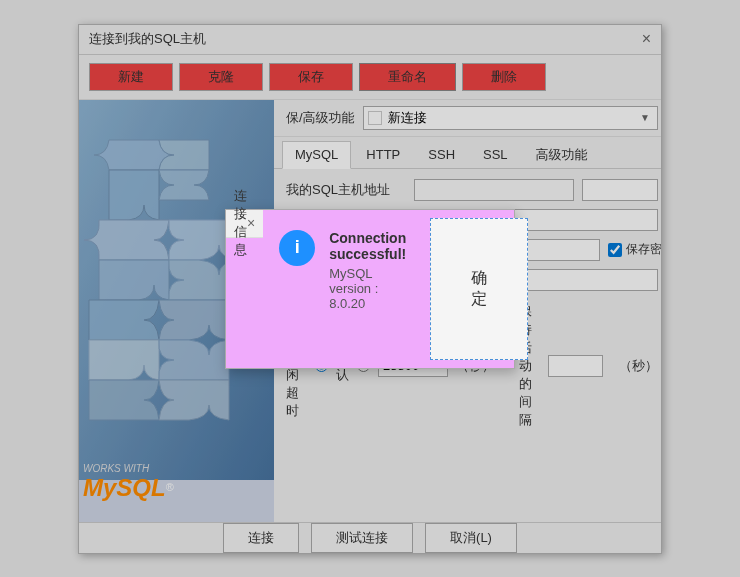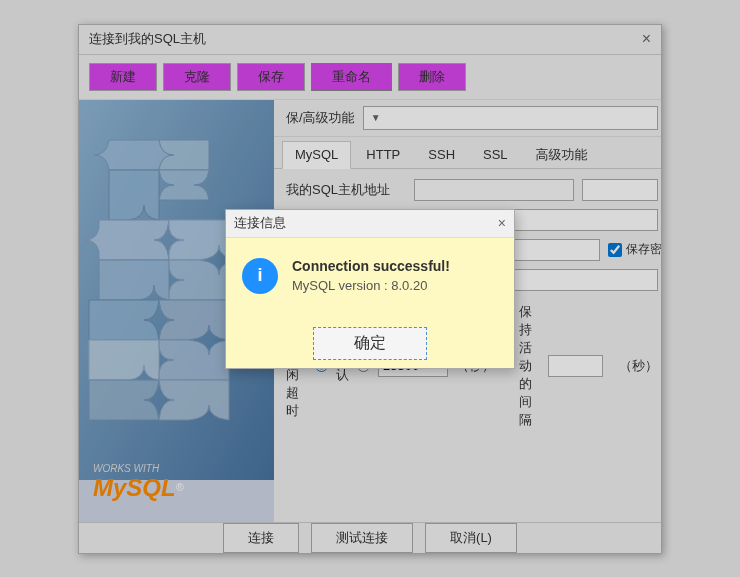--- a/index.html
+++ b/index.html
@@ -44,22 +44,22 @@
       border: none;
       line-height: 1;
     }
     .toolbar {
       display: flex;
       gap: 6px;
       padding: 8px 10px;
       border-bottom: 1px solid #ddd;
     }
     .toolbar-btn {
-      padding: 4px 20px;
-      background: #d946ef;
+      padding: 4px 28px;
+      background: #ef4444;
       border: 1px solid #aaa;
       cursor: pointer;
       font-size: 13px;
       font-family: inherit;
       color: #333;
     }
     .toolbar-btn.accent {
       border: 1px solid #888;
     }
     .content-area {
@@ -70,21 +70,21 @@
     .left-panel {
       width: 195px;
       background: #d0d8e8;
       position: relative;
       overflow: hidden;
       flex-shrink: 0;
     }
     .mysql-logo {
       position: absolute;
       bottom: 20px;
-      left: 14px;
+      left: 4px;
     }
     .mysql-logo-brand {
       font-size: 24px;
       font-weight: bold;
       color: #ff8c00;
       font-style: italic;
     }
     .mysql-logo-sub {
       color: #fff;
       font-size: 11px;
@@ -278,27 +278,27 @@
     .modal-overlay {
       position: absolute;
       top: 0; left: 0; right: 0; bottom: 0;
       background: rgba(0,0,0,0.15);
       display: flex;
       align-items: center;
       justify-content: center;
       z-index: 100;
     }
     .modal-dialog {
-      background: #fef9c3;
+      background: #f0abfc;
       border: 1px solid #aaa;
       box-shadow: 2px 4px 12px rgba(0,0,0,0.25);
       width: 290px;
       min-height: 160px;
       display: flex;
-      flex-direction: column;
+      flex-direction: row;
     }
     .modal-title-bar {
       background: #f0f0f0;
       border-bottom: 1px solid #ddd;
       height: 28px;
       display: flex;
       align-items: center;
       justify-content: space-between;
       padding: 0 8px;
     }
@@ -448,20 +448,24 @@
           <span class="mysql-logo-brand">MySQL</span><span class="mysql-logo-sub">®</span>
         </div>
       </div>
     </div>
 
     <div class="right-panel">
 
       <div class="saved-conn-row">
         <span class="saved-conn-label">保/高级功能</span>
         <div class="saved-conn-select">
+          <div class="saved-conn-select-inner">
+            <div class="conn-icon"></div>
+            <span>新连接</span>
+          </div>
           <span class="select-arrow">▼</span>
         </div>
       </div>
 
       <div class="tabs-row">
         <button class="tab active">MySQL</button>
         <button class="tab">HTTP</button>
         <button class="tab">SSH</button>
         <button class="tab">SSL</button>
         <button class="tab">高级功能</button>

